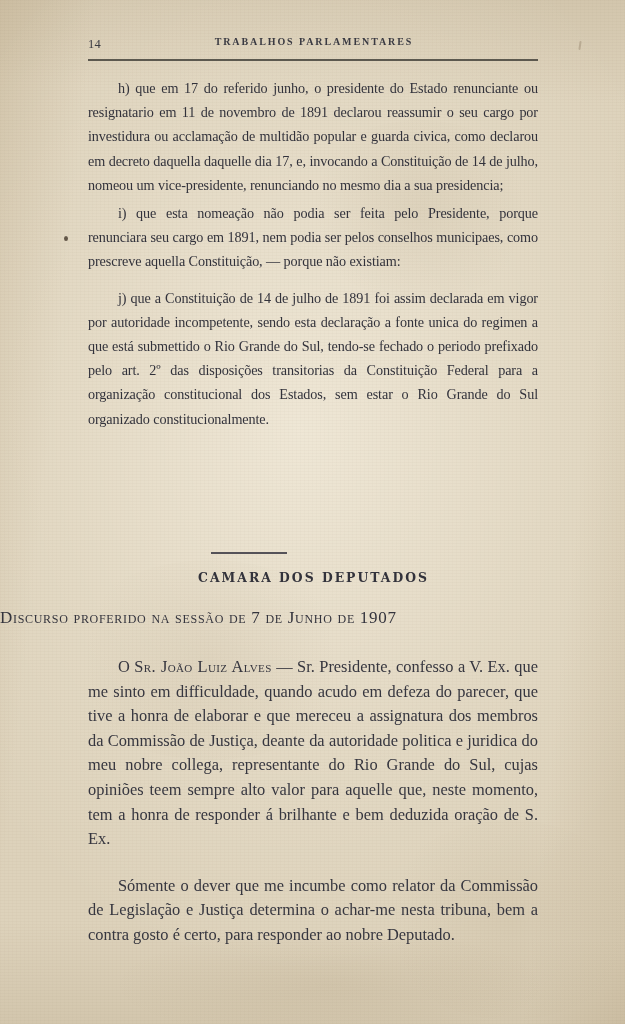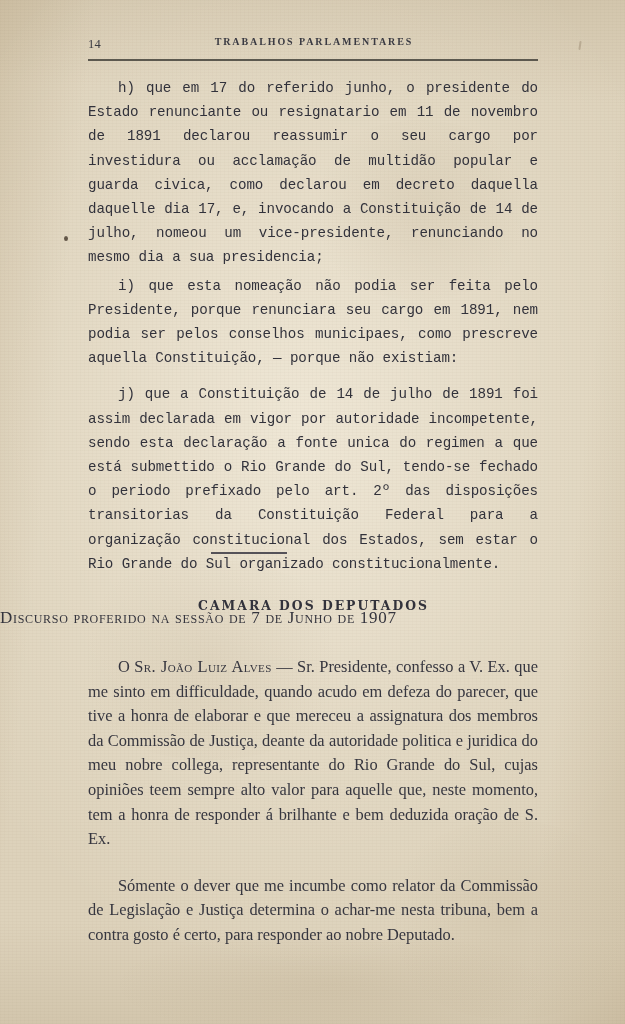--- a/index.html
+++ b/index.html
@@ -104,21 +104,21 @@
     margin: 0;
     text-align: justify;
     text-align-last: left;
   }
 
   
   .sec-a {
     top: 76px;
     font-size: 15.4px;
     line-height: 24.2px;
-    font-family: Liberation Mono, monospace;
+    font-family: Liberation Serif, serif;
     font-size: 14.2px;
     letter-spacing: -0.1px;
     color: #32323b;
   }
   .sec-a .para + .para { margin-top: 1px; }
   .sec-a .indent { text-indent: 30px; }
 
   
   .sec-b {
     font-family: "Liberation Serif", serif;
@@ -144,21 +144,21 @@
     top: 552px;
     width: 76px;
     height: 1.8px;
     background: #45434b;
     opacity: 0.9;
   }
   .camara {
     position: absolute;
     left: 0;
     width: 625px;
-    top: 598px;
+    top: 570px;
     text-align: center;
     font-size: 12.4px;
     font-weight: 700;
     letter-spacing: 2.0px;
     color: #32323b;
     font-family: "DejaVu Serif", "Liberation Serif", serif;
     text-indent: 2px;
   }
   .discurso {
     position: absolute;

